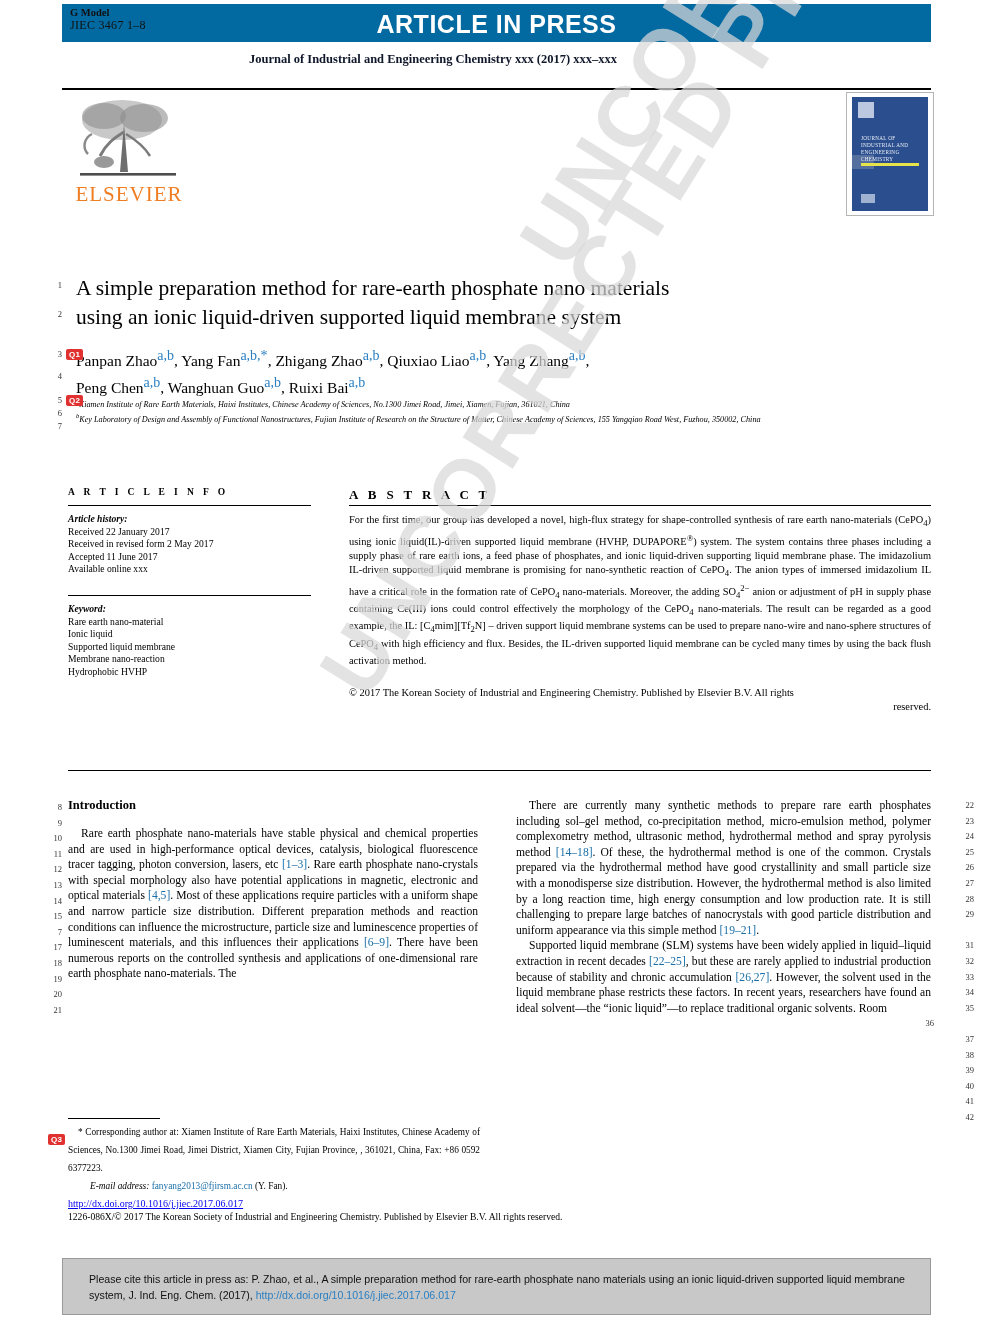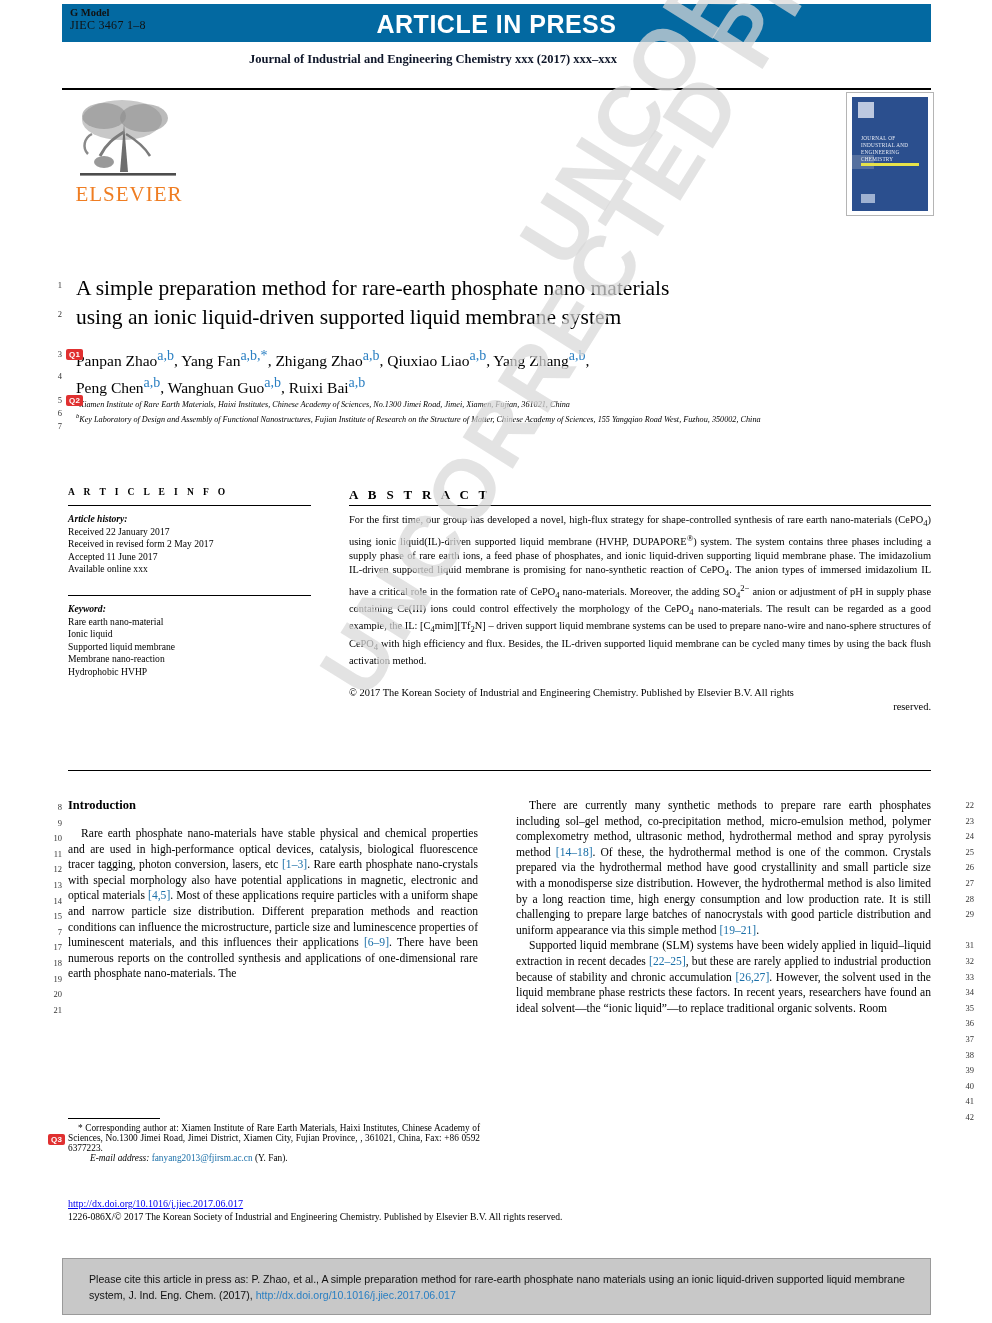--- a/index.html
+++ b/index.html
@@ -170,21 +170,21 @@
   .colL{left:68px;top:826px;width:410px;}
   .colR{left:516px;top:798px;width:415px;}
   .col p{margin:0;text-indent:13px;}
   .col p.noind{text-indent:0;}
   a.ref,.ref{color:#1a6fa8;text-decoration:none;}
 
   
   .fn-rule{position:absolute;left:68px;top:1118px;width:92px;height:1px;background:#000;}
   .footnote{
     position:absolute;left:68px;top:1123px;width:412px;
-    font-family:"Liberation Serif", serif;font-size:9.3px;line-height:10px;
+    font-family:"Liberation Serif", serif;font-size:9.3px;line-height:18px;
     text-align:justify;
   }
   .footnote .em{font-style:italic;}
   .footnote a{color:#1a6fa8;text-decoration:none;}
 
   .doi{
     position:absolute;left:68px;top:1197px;width:500px;
     font-family:"Liberation Serif", serif;font-size:10px;line-height:13.5px;
     color:#1a6fa8;
   }
@@ -345,21 +345,21 @@
       <div class="lnum" style="left: 960px; top: 862.4px;">26</div>
       <div class="lnum" style="left: 960px; top: 878px;">27</div>
       <div class="lnum" style="left: 960px; top: 893.6px;">28</div>
       <div class="lnum" style="left: 960px; top: 909.2px;">29</div>
       <div class="lnum" style="left: 1008px; top: 924.8px;">30</div>
       <div class="lnum" style="left: 960px; top: 940.4px;">31</div>
       <div class="lnum" style="left: 960px; top: 956px;">32</div>
       <div class="lnum" style="left: 960px; top: 971.6px;">33</div>
       <div class="lnum" style="left: 960px; top: 987.2px;">34</div>
       <div class="lnum" style="left: 960px; top: 1002.8px;">35</div>
-      <div class="lnum" style="left: 960px; top: 1018.4px;">36</div>
+      <div class="lnum" style="left: 920px; top: 1018.4px;">36</div>
       <div class="lnum" style="left: 960px; top: 1034px;">37</div>
       <div class="lnum" style="left: 960px; top: 1049.6px;">38</div>
       <div class="lnum" style="left: 960px; top: 1065.2px;">39</div>
       <div class="lnum" style="left: 960px; top: 1080.8px;">40</div>
       <div class="lnum" style="left: 960px; top: 1096.4px;">41</div>
       <div class="lnum" style="left: 960px; top: 1112px;">42</div>
     </div>
 
   <div class="qtag" style="left:48px;top:1134px;">Q3</div>
 

